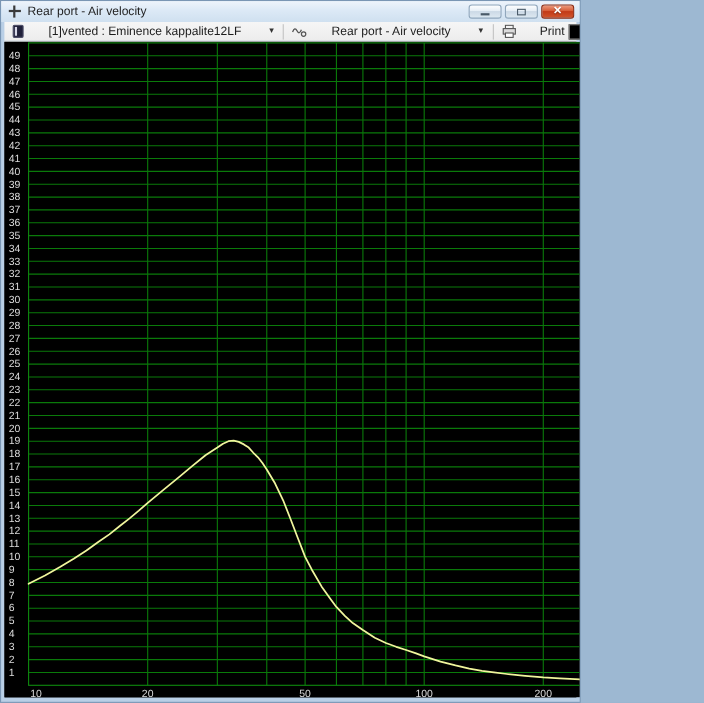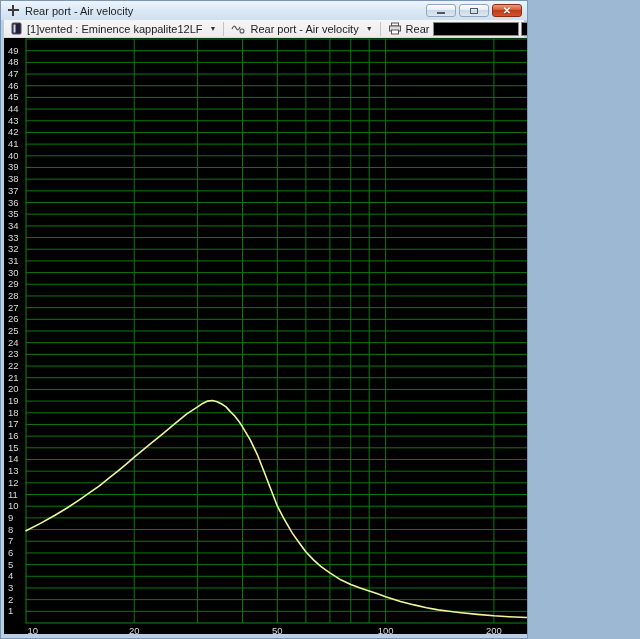--- a/index.html
+++ b/index.html
@@ -43,21 +43,21 @@
     text-shadow:0 1px 1px rgba(0,0,0,.4);}
   
   .toolbar{
     height:18px;margin:0 3px;
     background:linear-gradient(to bottom,#f6f6f6,#ececec);
     border-bottom:1px solid #d9d9d9;
     display:flex;align-items:center;
     padding:0 2px;
     font-size:11px;color:#1c1c1c;
   }
-  .tb-item{display:flex;align-items:center;gap:4px;height:16px;padding:0 4px;
+  .tb-item{display:flex;align-items:center;gap:21px;height:16px;padding:0 4px;
     background:transparent;border:none;font:inherit;color:inherit;white-space:nowrap;cursor:default;}
   .tb-sep{width:1px;height:14px;background:#c2c2c2;margin:0 3px;flex:0 0 auto;}
   .dd-arrow{font-size:7px;color:#333;margin-left:3px;}
   .readouts{margin-left:auto;display:flex;gap:2px;margin-right:7px;}
   .readout{
     height:14px;background:#000;border:1px solid #8a8a8a;
     color:#0f0;font-size:9px;line-height:12px;padding:0 3px;overflow:hidden;
   }
   .readout.freq{width:86px;}
   .readout.val{width:70px;}
@@ -110,21 +110,21 @@
     </button>
 
     <div class="tb-sep"></div>
 
     <button class="tb-item">
       <svg width="14" height="13" viewBox="0 0 14 13">
         <rect x="3.5" y="1" width="7" height="3" fill="none" stroke="#555" stroke-width="1"></rect>
         <rect x="1.5" y="4" width="11" height="5" fill="#dcdcdc" stroke="#555" stroke-width="1"></rect>
         <rect x="3.5" y="8" width="7" height="4" fill="#fff" stroke="#555" stroke-width="1"></rect>
       </svg>
-      <span>Rear</span>
+      <span>Print</span>
     </button>
 
     <div class="readouts">
       <div class="readout freq"></div>
       <div class="readout val"></div>
     </div>
   </div>
 
   <div class="chart-area">
     <svg id="plot" class="plot-svg" width="634" height="596">

